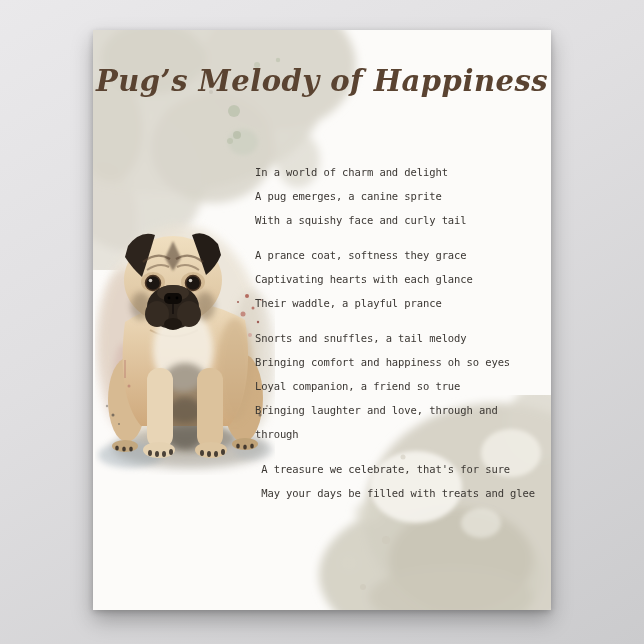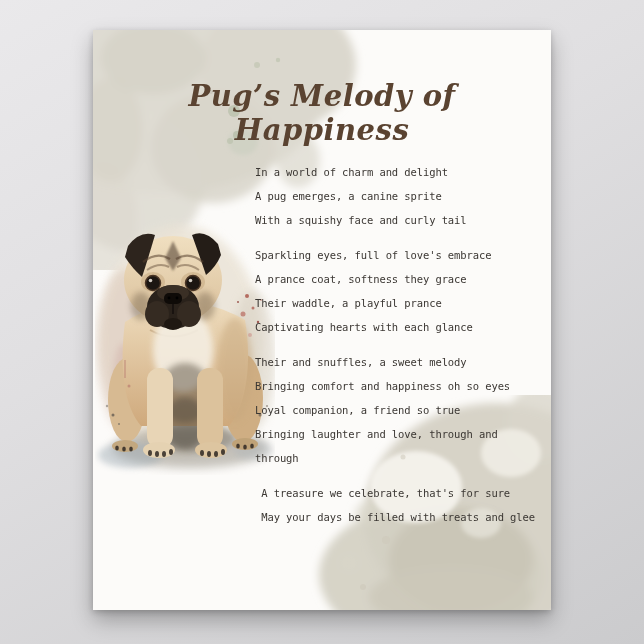--- a/index.html
+++ b/index.html
@@ -27,21 +27,21 @@
     pointer-events: none;
   }
   .splotch-br {
     position: absolute; right: 0; bottom: 0;
     width: 240px; height: 215px;
     pointer-events: none;
   }
   .title {
     position: absolute;
     left: 0; right: 0; top: 34px;
-    margin: 15px;
+    margin: 0;
     text-align: center;
     font-family: "DejaVu Serif", serif;
     font-style: italic;
     font-weight: 700;
     font-size: 29px;
     letter-spacing: 0.5px;
     color: #5a4331;
   }
   .pug-illustration {
     position: absolute;
@@ -239,27 +239,26 @@
       </g>
     </svg>
 
     <div class="poem">
       <div class="stanza">
         <div class="poem-line">In a world of charm and delight</div>
         <div class="poem-line">A pug emerges, a canine sprite</div>
         <div class="poem-line">With a squishy face and curly tail</div>
       </div>
       <div class="stanza">
-        <div class="poem-line">Sparkling eyes, full of love's embrace</div>
         <div class="poem-line">A prance coat, softness they grace</div>
+        <div class="poem-line">Captivating hearts with each glance</div>
         <div class="poem-line">Their waddle, a playful prance</div>
-        <div class="poem-line">Captivating hearts with each glance</div>
-      </div>
-      <div class="stanza">
-        <div class="poem-line">Their and snuffles, a sweet melody</div>
+      </div>
+      <div class="stanza">
+        <div class="poem-line">Snorts and snuffles, a tail melody</div>
         <div class="poem-line">Bringing comfort and happiness oh so eyes</div>
         <div class="poem-line">Loyal companion, a friend so true</div>
         <div class="poem-line">Bringing laughter and love, through and</div>
         <div class="poem-line">through</div>
       </div>
       <div class="stanza">
         <div class="poem-line"> A treasure we celebrate, that's for sure</div>
         <div class="poem-line"> May your days be filled with treats and glee</div>
       </div>
     </div>

